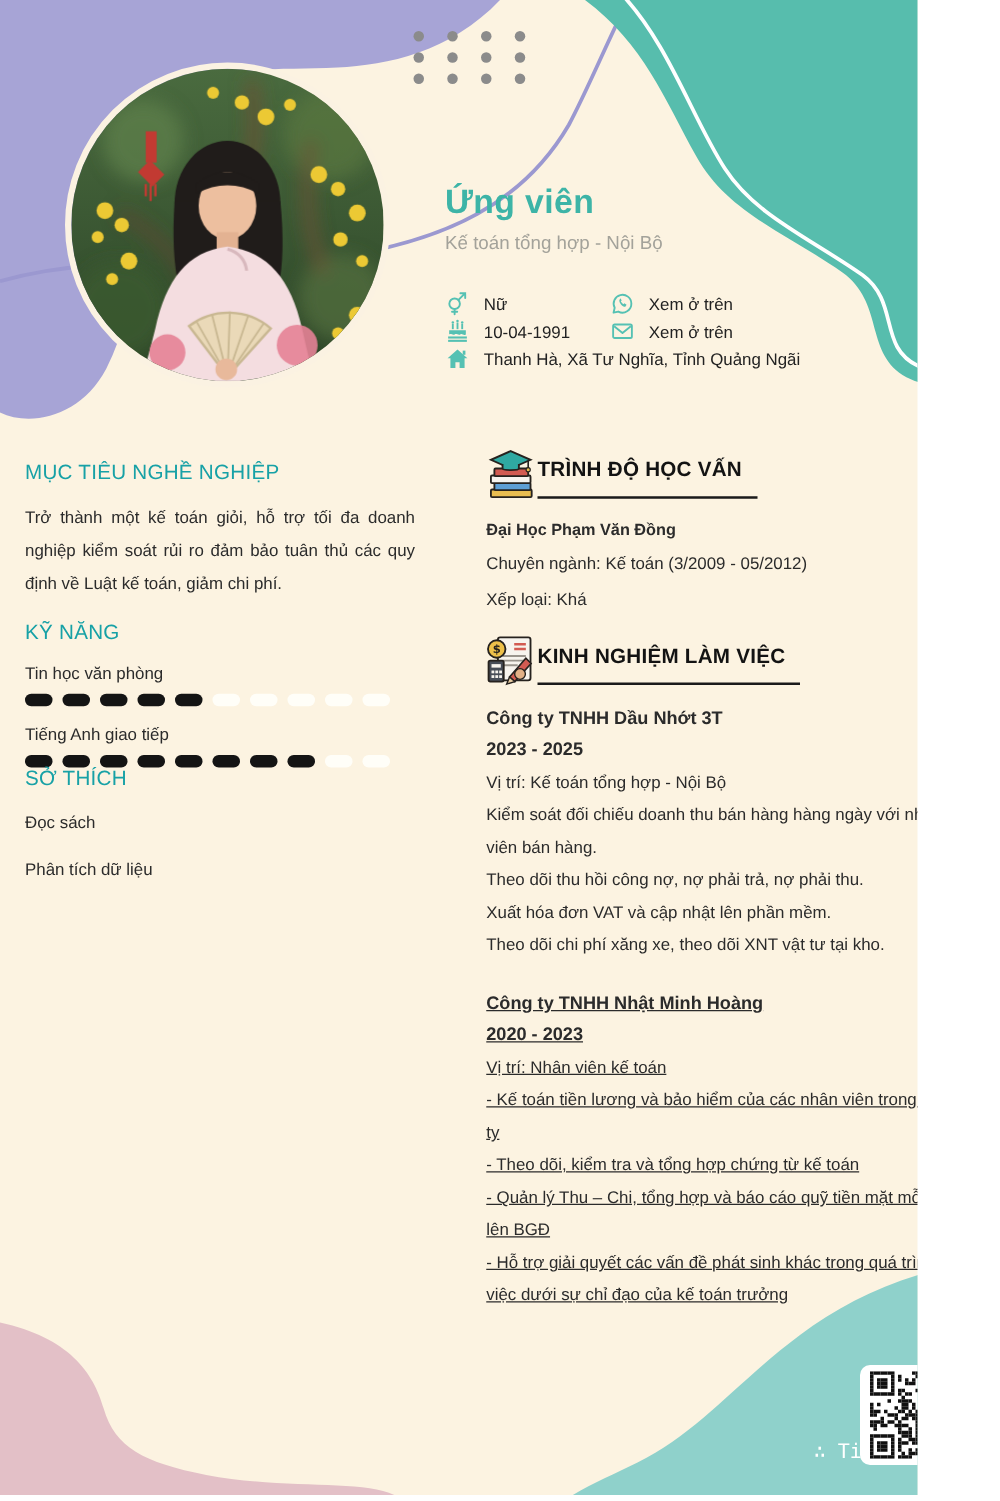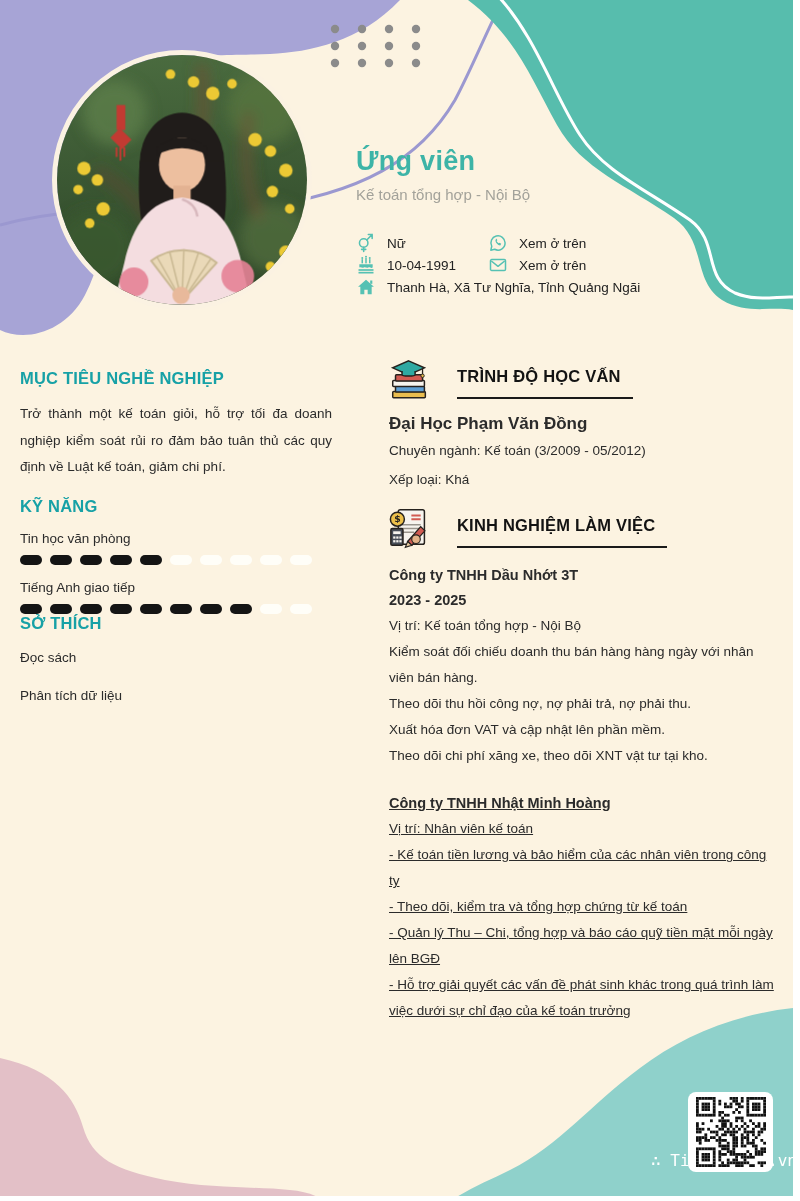--- a/index.html
+++ b/index.html
@@ -2,21 +2,21 @@
 <html><head>
 <meta charset="utf-8">
 <style>
   html,body { margin:0; padding:0; }
   body {
     width:800px; height:1201px; position:relative; background:#ffffff;
     font-family:"Liberation Sans","DejaVu Sans",sans-serif;
     -webkit-font-smoothing:antialiased;
   }
   .page {
-    position:absolute; left:0; top:0; width:793px; height:1196px;
+    position:absolute; left:0; top:0; width:734px; height:1196px;
     background:#fcf3e1; overflow:hidden;
   }
   .bg { position:absolute; left:0; top:0; }
 
   
   .photo {
     position:absolute; left:52px; top:50px; width:250px; height:250px;
     border-radius:50%; overflow:hidden; border:5px solid #fbf2e2;
   }
   .photo svg { display:block; }
@@ -31,42 +31,42 @@
     position:absolute; left:356px; top:233px; width:434px;
     display:grid; grid-template-columns:132px auto; row-gap:2px;
     font-size:13.5px; color:#222;
   }
   .contact-item { display:flex; align-items:center; gap:11px; height:20px; }
   .contact-item.full { grid-column:1 / 3;align-items:center; }
   .cicon { width:20px; height:20px; flex:0 0 20px; }
 
   
   .left-col { position:absolute; left:20px; top:369px; width:312px; color:#2b2b2b; }
-  h2.teal { margin:0; font-size:16.5px; font-weight:bold; color:#17a1a6; letter-spacing:.2px; }
+  h2.teal { margin:0; font-size:16.5px; font-weight:normal; color:#17a1a6; letter-spacing:.2px; }
   .mt27 { margin-top:27px; }
   .mt36 { margin-top:37px; }
   .objective { margin:13px 0 16px; text-align:justify; font-size:13.5px; line-height:26.5px; }
   .skill { margin-top:15px; }
   .skill-name { font-size:13.5px; }
   .skill-dots { margin-top:9px; display:flex; gap:8.5px; }
   .pill { width:21.5px; height:10px; border-radius:5px; background:#fffef8; }
   .pill.filled { background:#141414; }
   .interest { margin:12px 0 0; font-size:13.5px; line-height:26px; }
 
   
   .right-col { position:absolute; left:389px; top:359px; width:388px; color:#2b2b2b; }
-  .section-header { display:flex; align-items:flex-start; gap:27px; }
+  .section-header { display:flex; align-items:flex-start; gap:0; }
   .section-header.exp { margin-top:14px; }
   .section-icon { width:41px; height:41px; flex:0 0 41px; }
   .section-title {
     font-size:16.5px; font-weight:bold; color:#131313;
     padding:8px 12px 11px 0; border-bottom:2.5px solid #1a1a1a; letter-spacing:.2px;
   }
   .edu-block { margin-top:12px; }
-  .edu-school { font-weight:bold; font-size:17px; line-height:24px; }
+  .edu-school { font-weight:bold; font-size:13px; line-height:24px; }
   .edu-line { margin:0; font-size:13.5px; line-height:29px; }
   .job { margin-top:14px; }
   .job + .job { margin-top:22px;text-decoration:underline; }
   .job-company, .job-period { font-weight:bold; font-size:14.5px; line-height:25px; }
   .job-line { margin:0; font-size:13.5px; line-height:26px; }
 
   
   .qr-box {
     position:absolute; left:688px; top:1092px; width:85px; height:80px;
     background:#ffffff; border-radius:8px;
@@ -315,20 +315,21 @@
           <div class="job-company">Công ty TNHH Dầu Nhớt 3T</div>
           <div class="job-period">2023 - 2025</div>
           <p class="job-line">Vị trí: Kế toán tổng hợp - Nội Bộ</p>
           <p class="job-line">Kiểm soát đối chiếu doanh thu bán hàng hàng ngày với nhân viên bán hàng.</p>
           <p class="job-line">Theo dõi thu hồi công nợ, nợ phải trả, nợ phải thu.</p>
           <p class="job-line">Xuất hóa đơn VAT và cập nhật lên phần mềm.</p>
           <p class="job-line">Theo dõi chi phí xăng xe, theo dõi XNT vật tư tại kho.</p>
         </div>
         <div class="job">
           <div class="job-company">Công ty TNHH Nhật Minh Hoàng</div>
+          <div class="job-period">2020 - 2023</div>
           <p class="job-line">Vị trí: Nhân viên kế toán</p>
           <p class="job-line">- Kế toán tiền lương và bảo hiểm của các nhân viên trong công ty</p>
           <p class="job-line">- Theo dõi, kiểm tra và tổng hợp chứng từ kế toán</p>
           <p class="job-line">- Quản lý Thu – Chi, tổng hợp và báo cáo quỹ tiền mặt mỗi ngày lên BGĐ</p>
           <p class="job-line">- Hỗ trợ giải quyết các vấn đề phát sinh khác trong quá trình làm việc dưới sự chỉ đạo của kế toán trưởng</p>
         </div>
       </div>
   </div>
 
   <div class="wm wm-left">∴ Ti</div>

